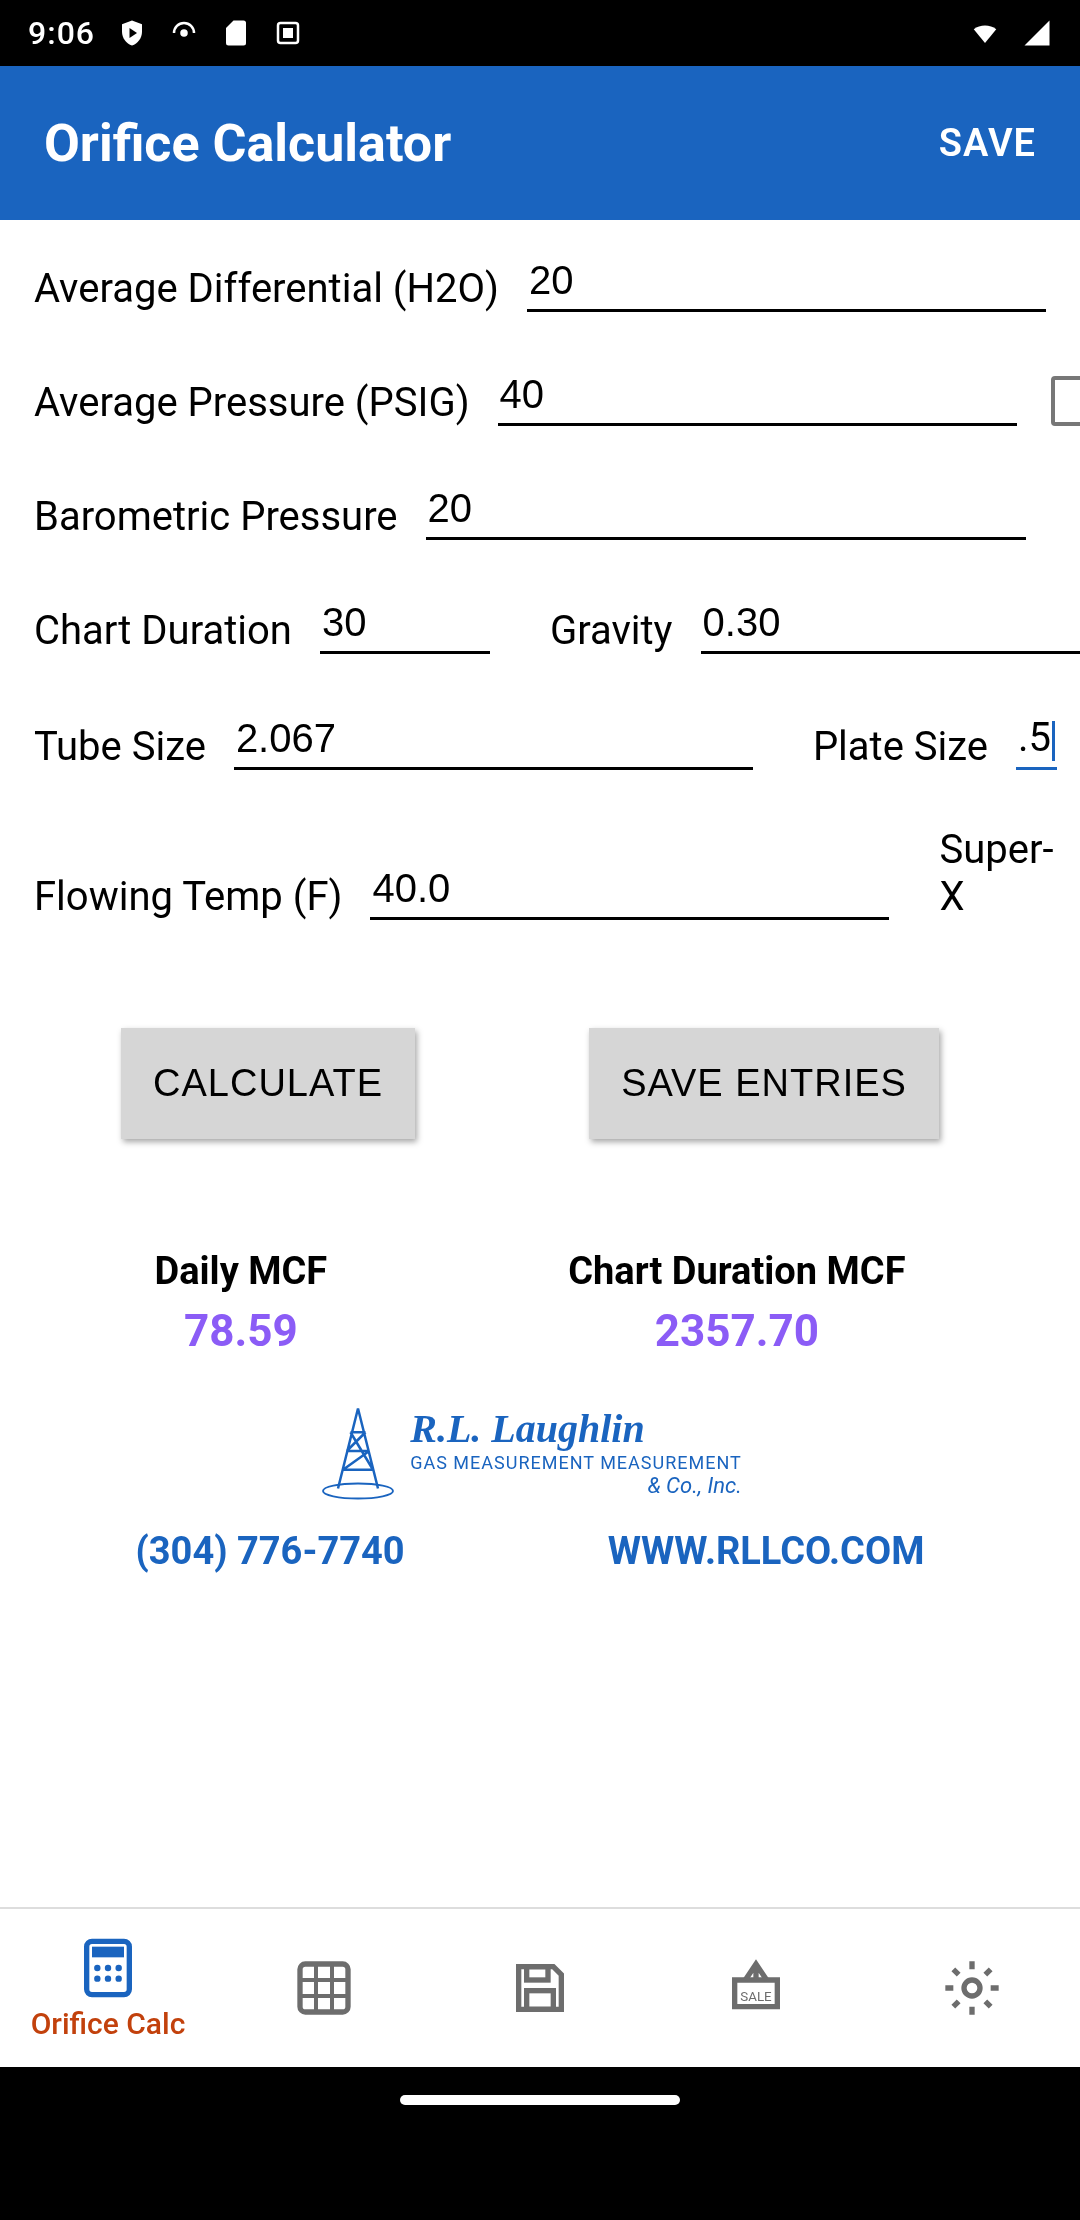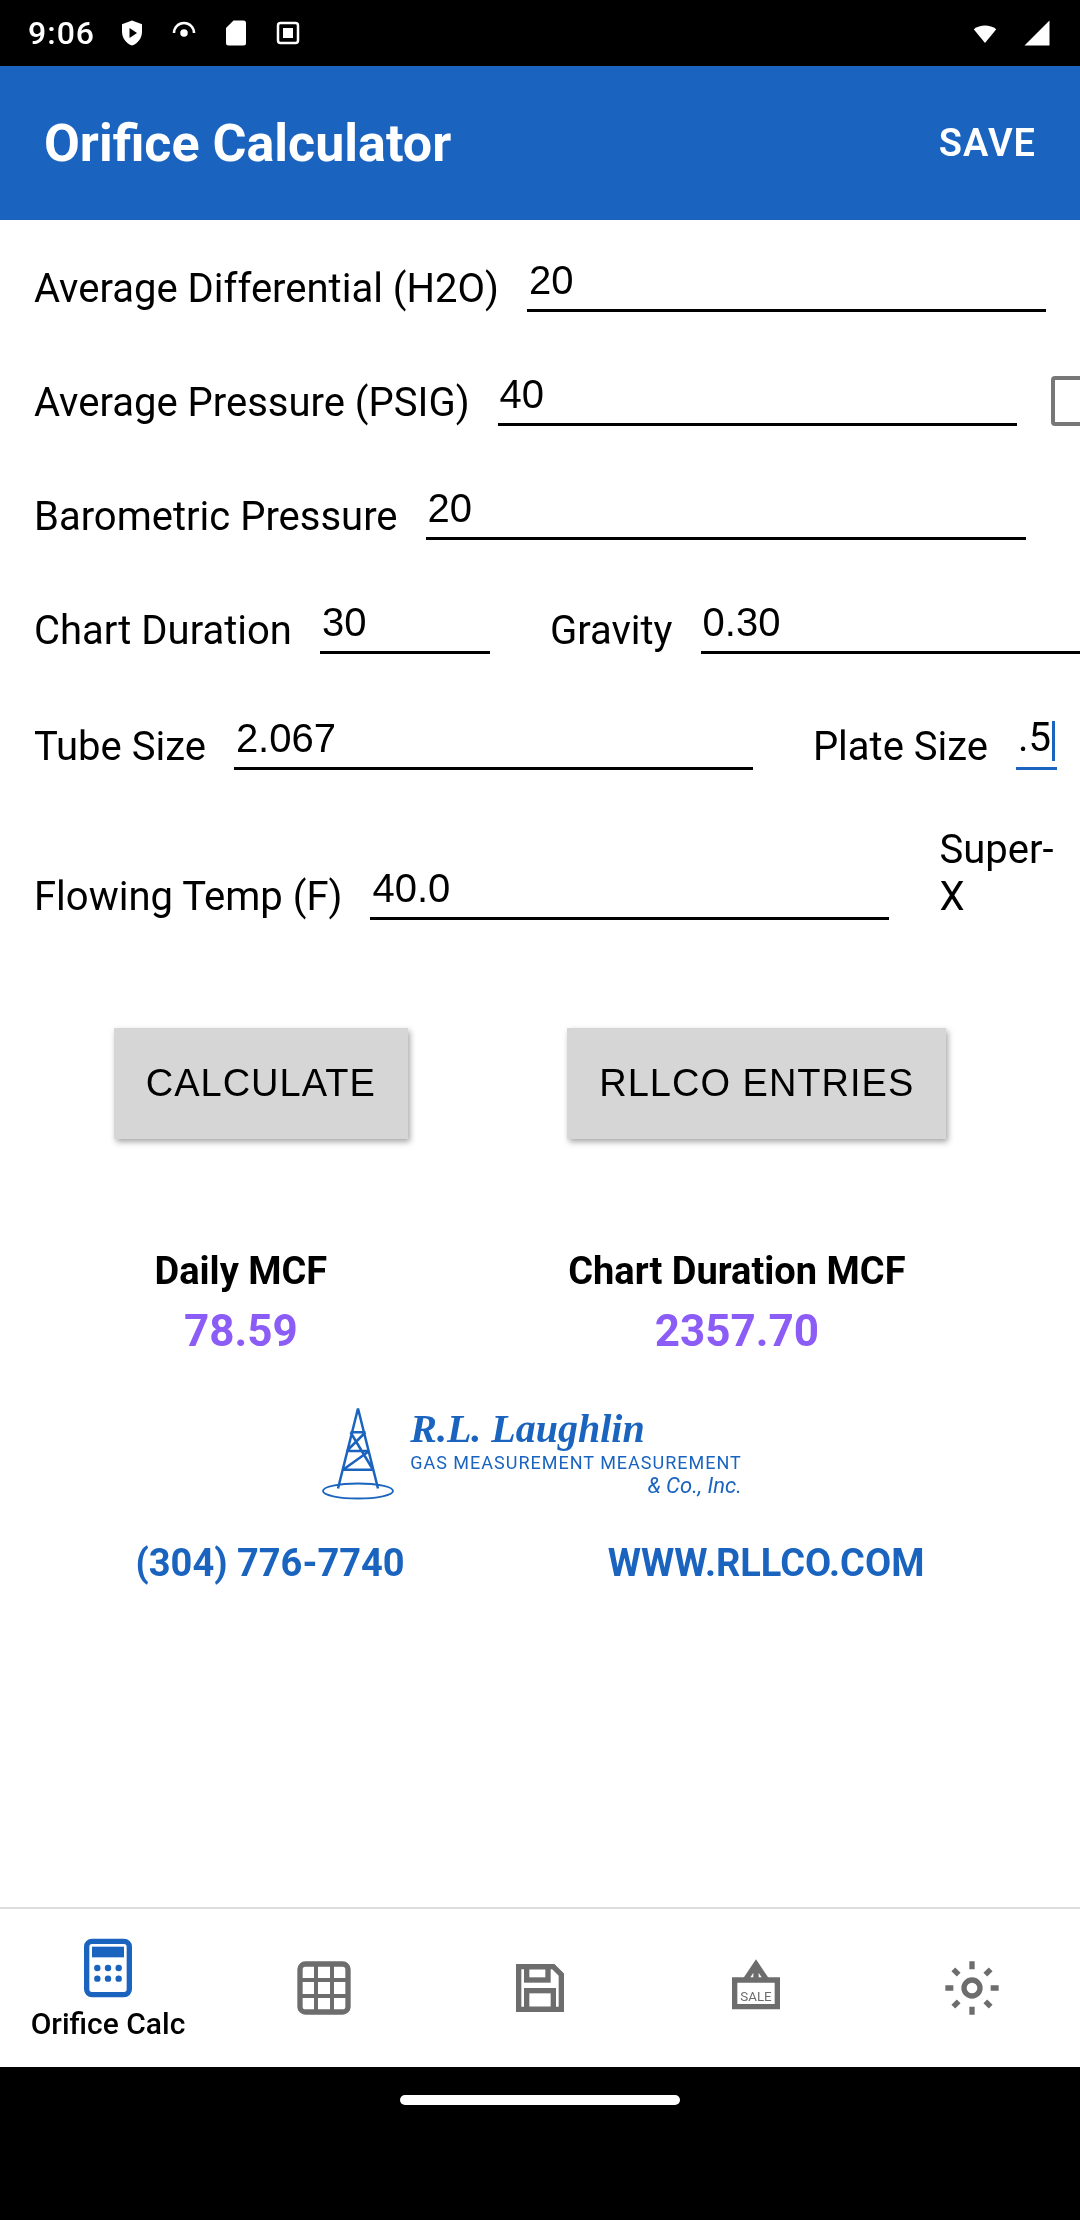--- a/index.html
+++ b/index.html
@@ -44,27 +44,27 @@
   .res-val { font-size:44px; font-weight:700; color:#8b5cf6; }
 
   .logo-area { text-align:center; margin-top: 44px; }
   .logo { display:inline-flex; align-items:center; gap:12px; color:#1a64bf; }
   .logo-tower { width:80px; height:100px; }
   .logo-text { text-align:left; }
   .logo-main { font-size:40px; font-style:italic; font-weight:700; font-family: Georgia, serif; }
   .logo-sub { font-size:18px; letter-spacing:1px; color:#1a64bf; }
   .logo-co { font-size:22px; text-align:right; font-style:italic; }
 
-  .contact { display:flex; justify-content:space-around; margin-top: 36px; }
+  .contact { display:flex; justify-content:space-around; margin-top: 24px; }
   .contact a { color:#1a64bf; font-size:38px; font-weight:700; text-decoration:none; }
 
   
   .tab-bar { height: 160px; background:#fff; border-top: 2px solid #ddd; display:flex; }
   .tab { flex:1; display:flex; flex-direction:column; align-items:center; justify-content:center; gap:6px; }
-  .tab.active { color:#000000; }
+  .tab.active { color:#c2410c; }
   .tab.inactive { color:#6d6d6d; }
   .tab svg { width:64px; height:64px; }
   .tab-label { font-size:30px; font-weight:500; }
 
   
   .nav-bar { height: 66px; background:#000; display:flex; align-items:center; justify-content:center; }
   .nav-pill { width: 280px; height: 10px; background:#fff; border-radius:5px; }
 </style>
 </head>
 <body>
@@ -167,21 +167,21 @@
       <span class="label">Flowing Temp (F)</span>
       <input class="input" style="flex: 0 0 150px;" value="40.0">
       <div class="toggle-row" style="margin-left:50px;">
         <span class="toggle-label">Super-X</span>
 
       </div>
     </div>
 
     <div class="btn-row">
       <button class="btn">CALCULATE</button>
-      <button class="btn">RLLCO ENTRIES</button>
+      <button class="btn">SAVE ENTRIES</button>
     </div>
 
     <div class="results">
       <div>
         <div class="res-title">Daily MCF</div>
         <div class="res-val">78.59</div>
       </div>
       <div>
         <div class="res-title">Chart Duration MCF</div>
         <div class="res-val">2357.70</div>

